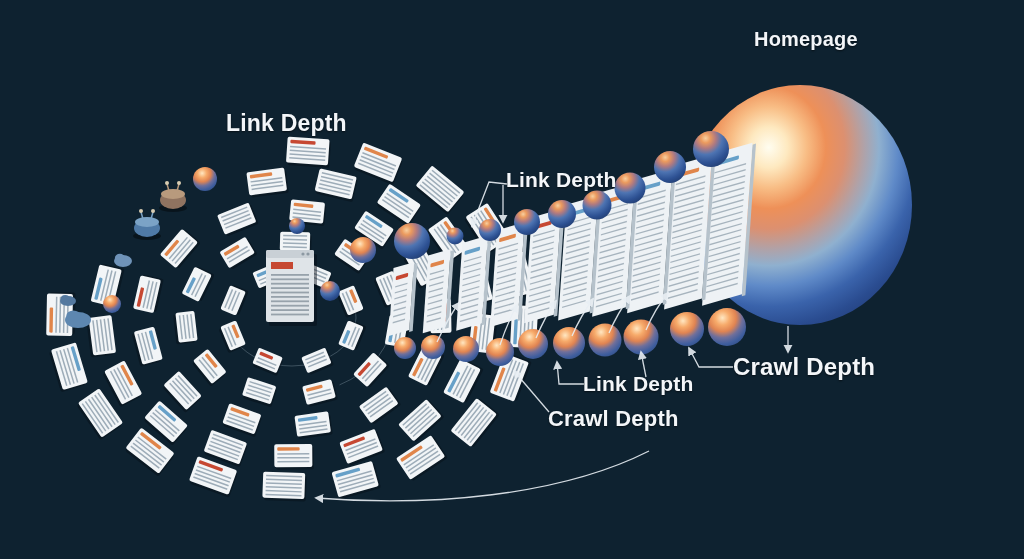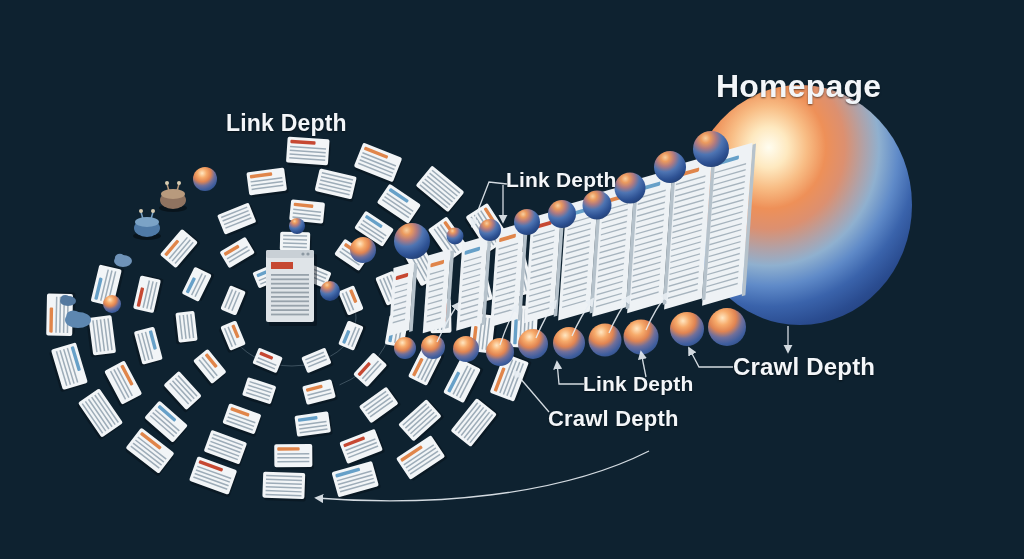--- a/index.html
+++ b/index.html
@@ -12,21 +12,21 @@
   .stage{position:relative;width:1024px;height:559px;background:#0e2230;}
   svg{position:absolute;left:0;top:0;}
   .lbl{
     position:absolute;
     color:#f3f6f9;
     font-weight:700;
     white-space:nowrap;
     text-shadow:0 1px 2px rgba(0,0,0,.55);
     letter-spacing:.2px;
   }
-  .lbl-homepage{left:716px;top:28px;font-size:32px;margin-top:40px;}
+  .lbl-homepage{left:754px;top:28px;font-size:20px;}
   .lbl-ld-spiral{left:226px;top:110px;font-size:23px;}
   .lbl-ld-top{left:506px;top:168px;font-size:21px;}
   .lbl-ld-bottom{left:583px;top:372px;font-size:21px;}
   .lbl-cd-right{left:733px;top:353px;font-size:24px;}
   .lbl-cd-left{left:548px;top:406px;font-size:22px;}
 </style>
 </head>
 <body>
 
 <div class="stage">

